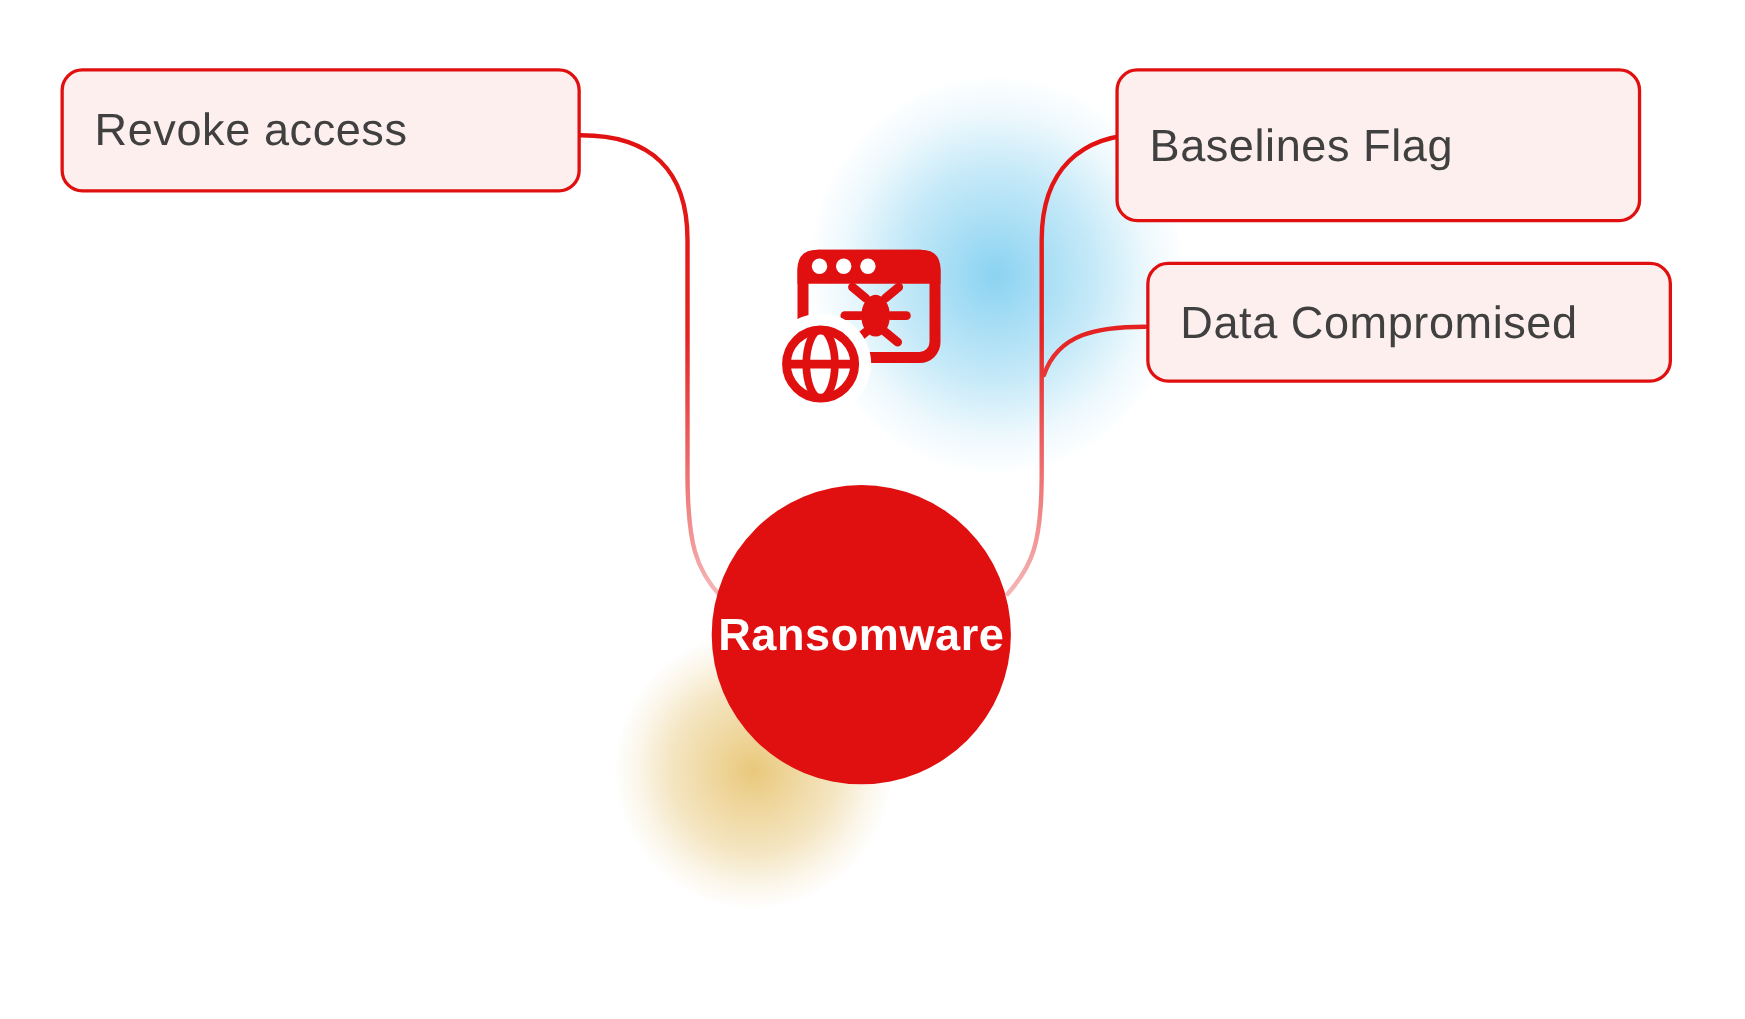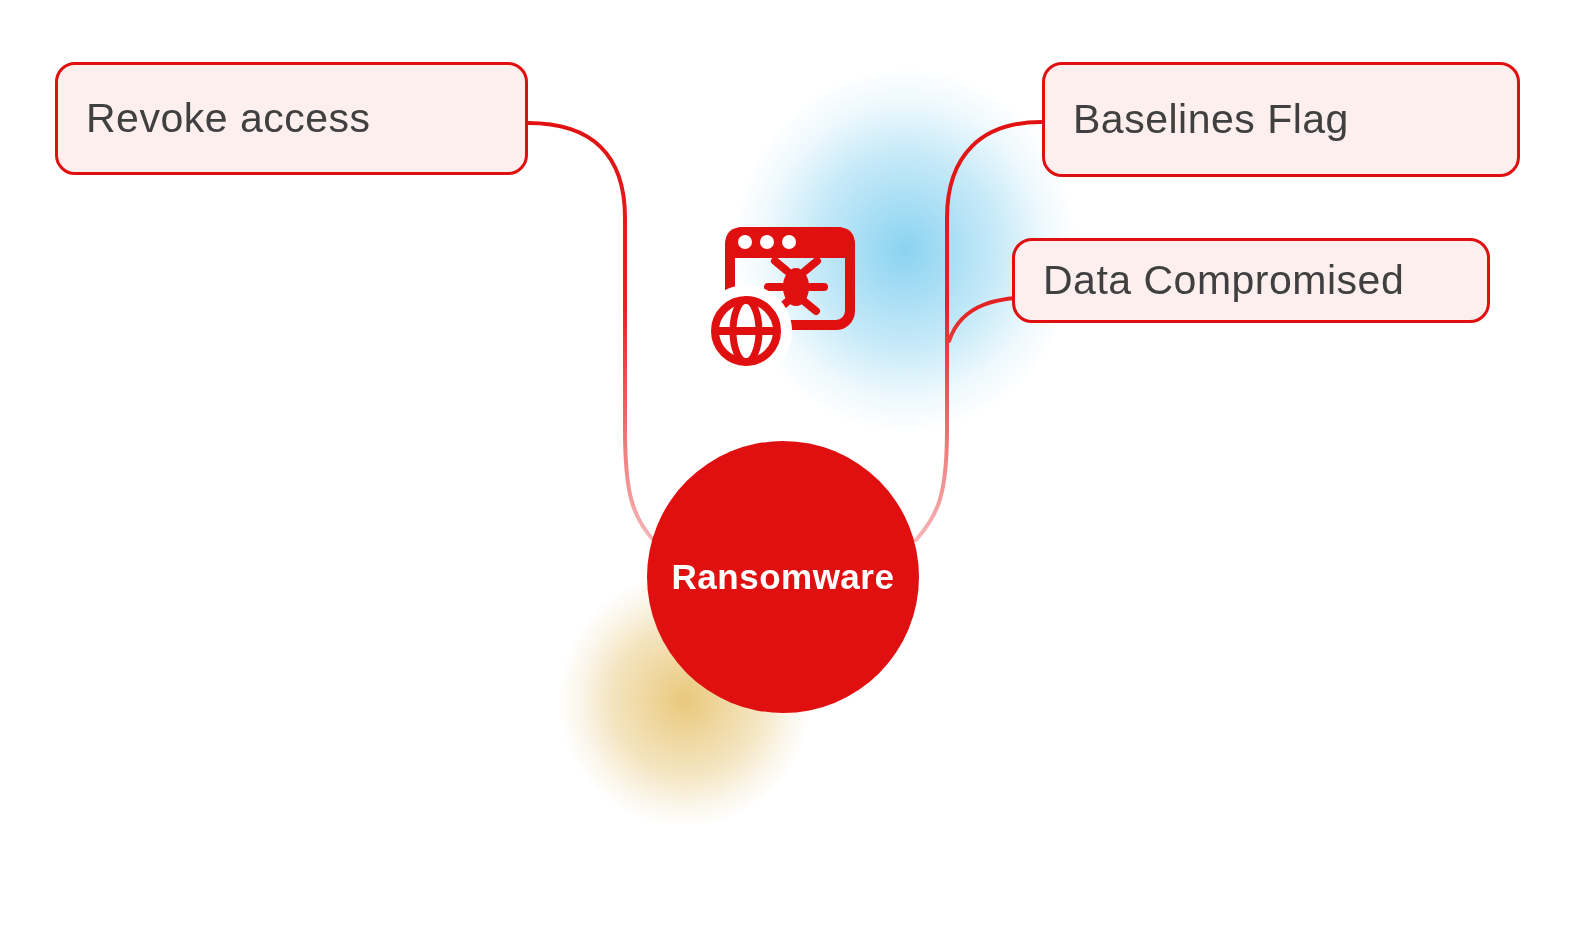--- a/index.html
+++ b/index.html
@@ -56,38 +56,38 @@
     z-index: 3;
   }
   .node-label {
     font-size: 41px;
     font-weight: 500;
     color: #404040;
     letter-spacing: 0.5px;
     white-space: nowrap;
   }
   .node-revoke  { left: 55px;   top: 62px;  width: 473px; height: 113px; }
-  .node-baseline{ left: 1042px; top: 62px;  width: 478px; height: 115px; }
-  .node-data    { left: 1012px; top: 238px; width: 478px; height: 85px; }
+  .node-baseline{ left: 1014px; top: 62px;  width: 478px; height: 140px; }
+  .node-data    { left: 1042px; top: 238px; width: 478px; height: 110px; }
   .center-circle {
     position: absolute;
     left: 647px; top: 441px;
     width: 272px; height: 272px;
     border-radius: 50%;
     background: #e11010;
     display: flex;
     flex-direction: column;
     align-items: center;
     justify-content: center;
     z-index: 3;
     text-align: center;
   }
   .center-line {
     color: #ffffff;
-    font-size: 35px;
+    font-size: 41px;
     font-weight: 700;
     line-height: 42px;
     letter-spacing: 0.5px;
   }
 </style>
 </head>
 <body>
 
 <div class="stage">
 

